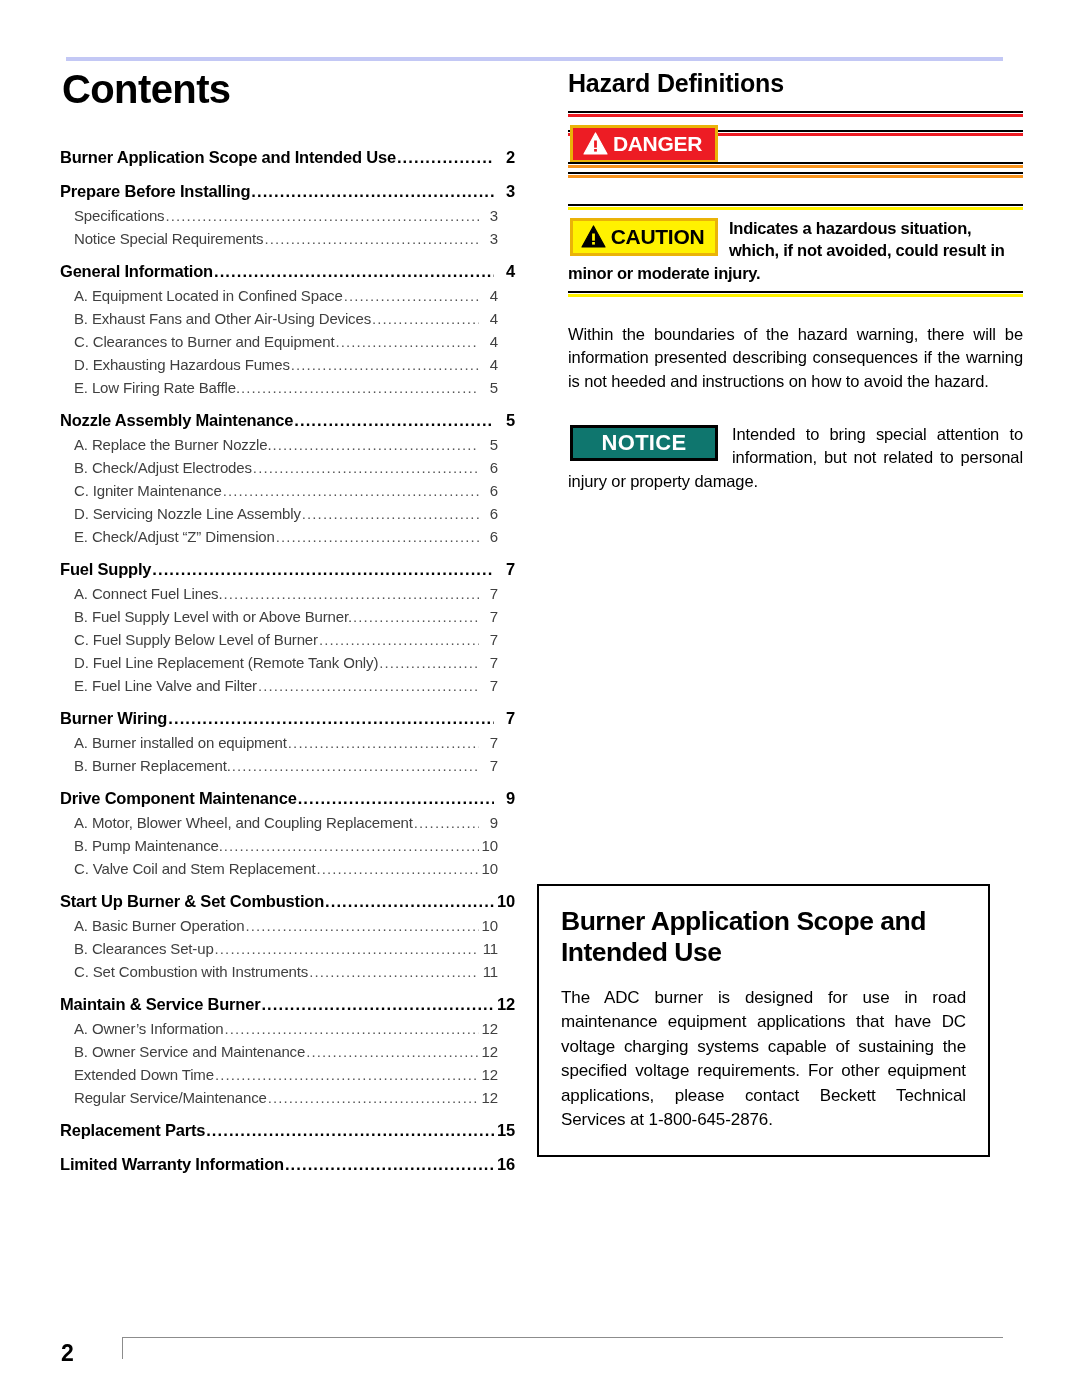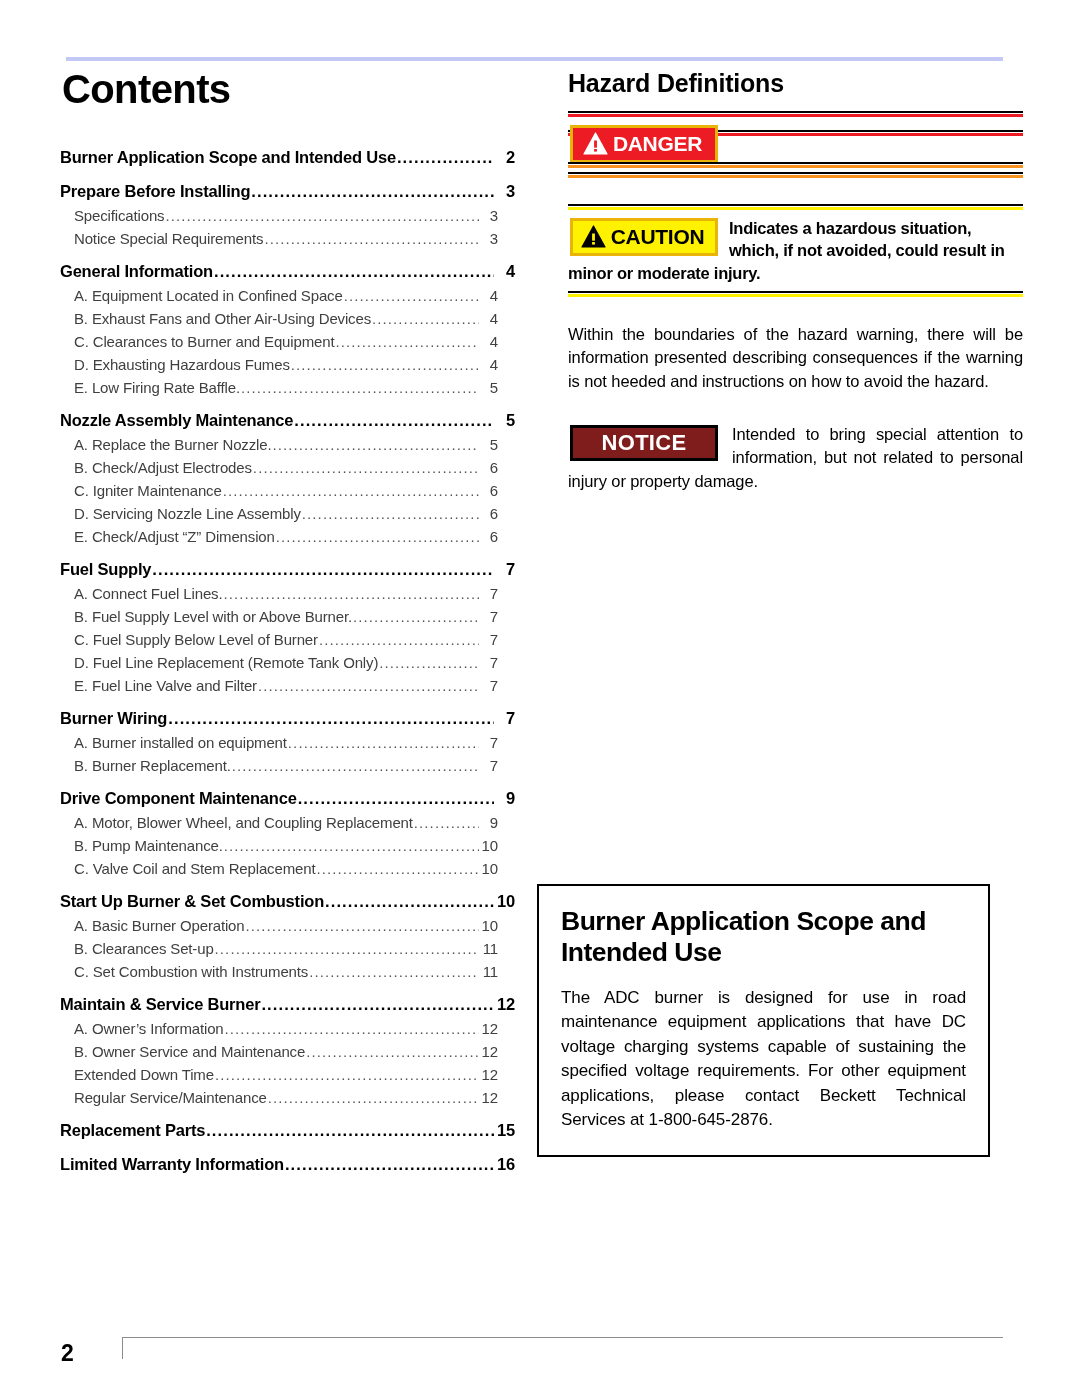--- a/index.html
+++ b/index.html
@@ -166,21 +166,21 @@
     margin-top: 30px;
     font-size: 16.5px;
     line-height: 1.42;
     text-align: justify;
     letter-spacing: -0.1px;
   }
   .notice-badge {
     float: left;
     margin: 2px 14px 2px 2px;
     border: 3px solid #000;
-    background: #7f1d1d;
+    background: #0f766e;
     height: 36px;
     min-width: 148px;
     display: flex;
     align-items: center;
     justify-content: center;
   }
   .notice-badge .word {
     color: #fff;
     font-size: 22px;
     font-weight: bold;

